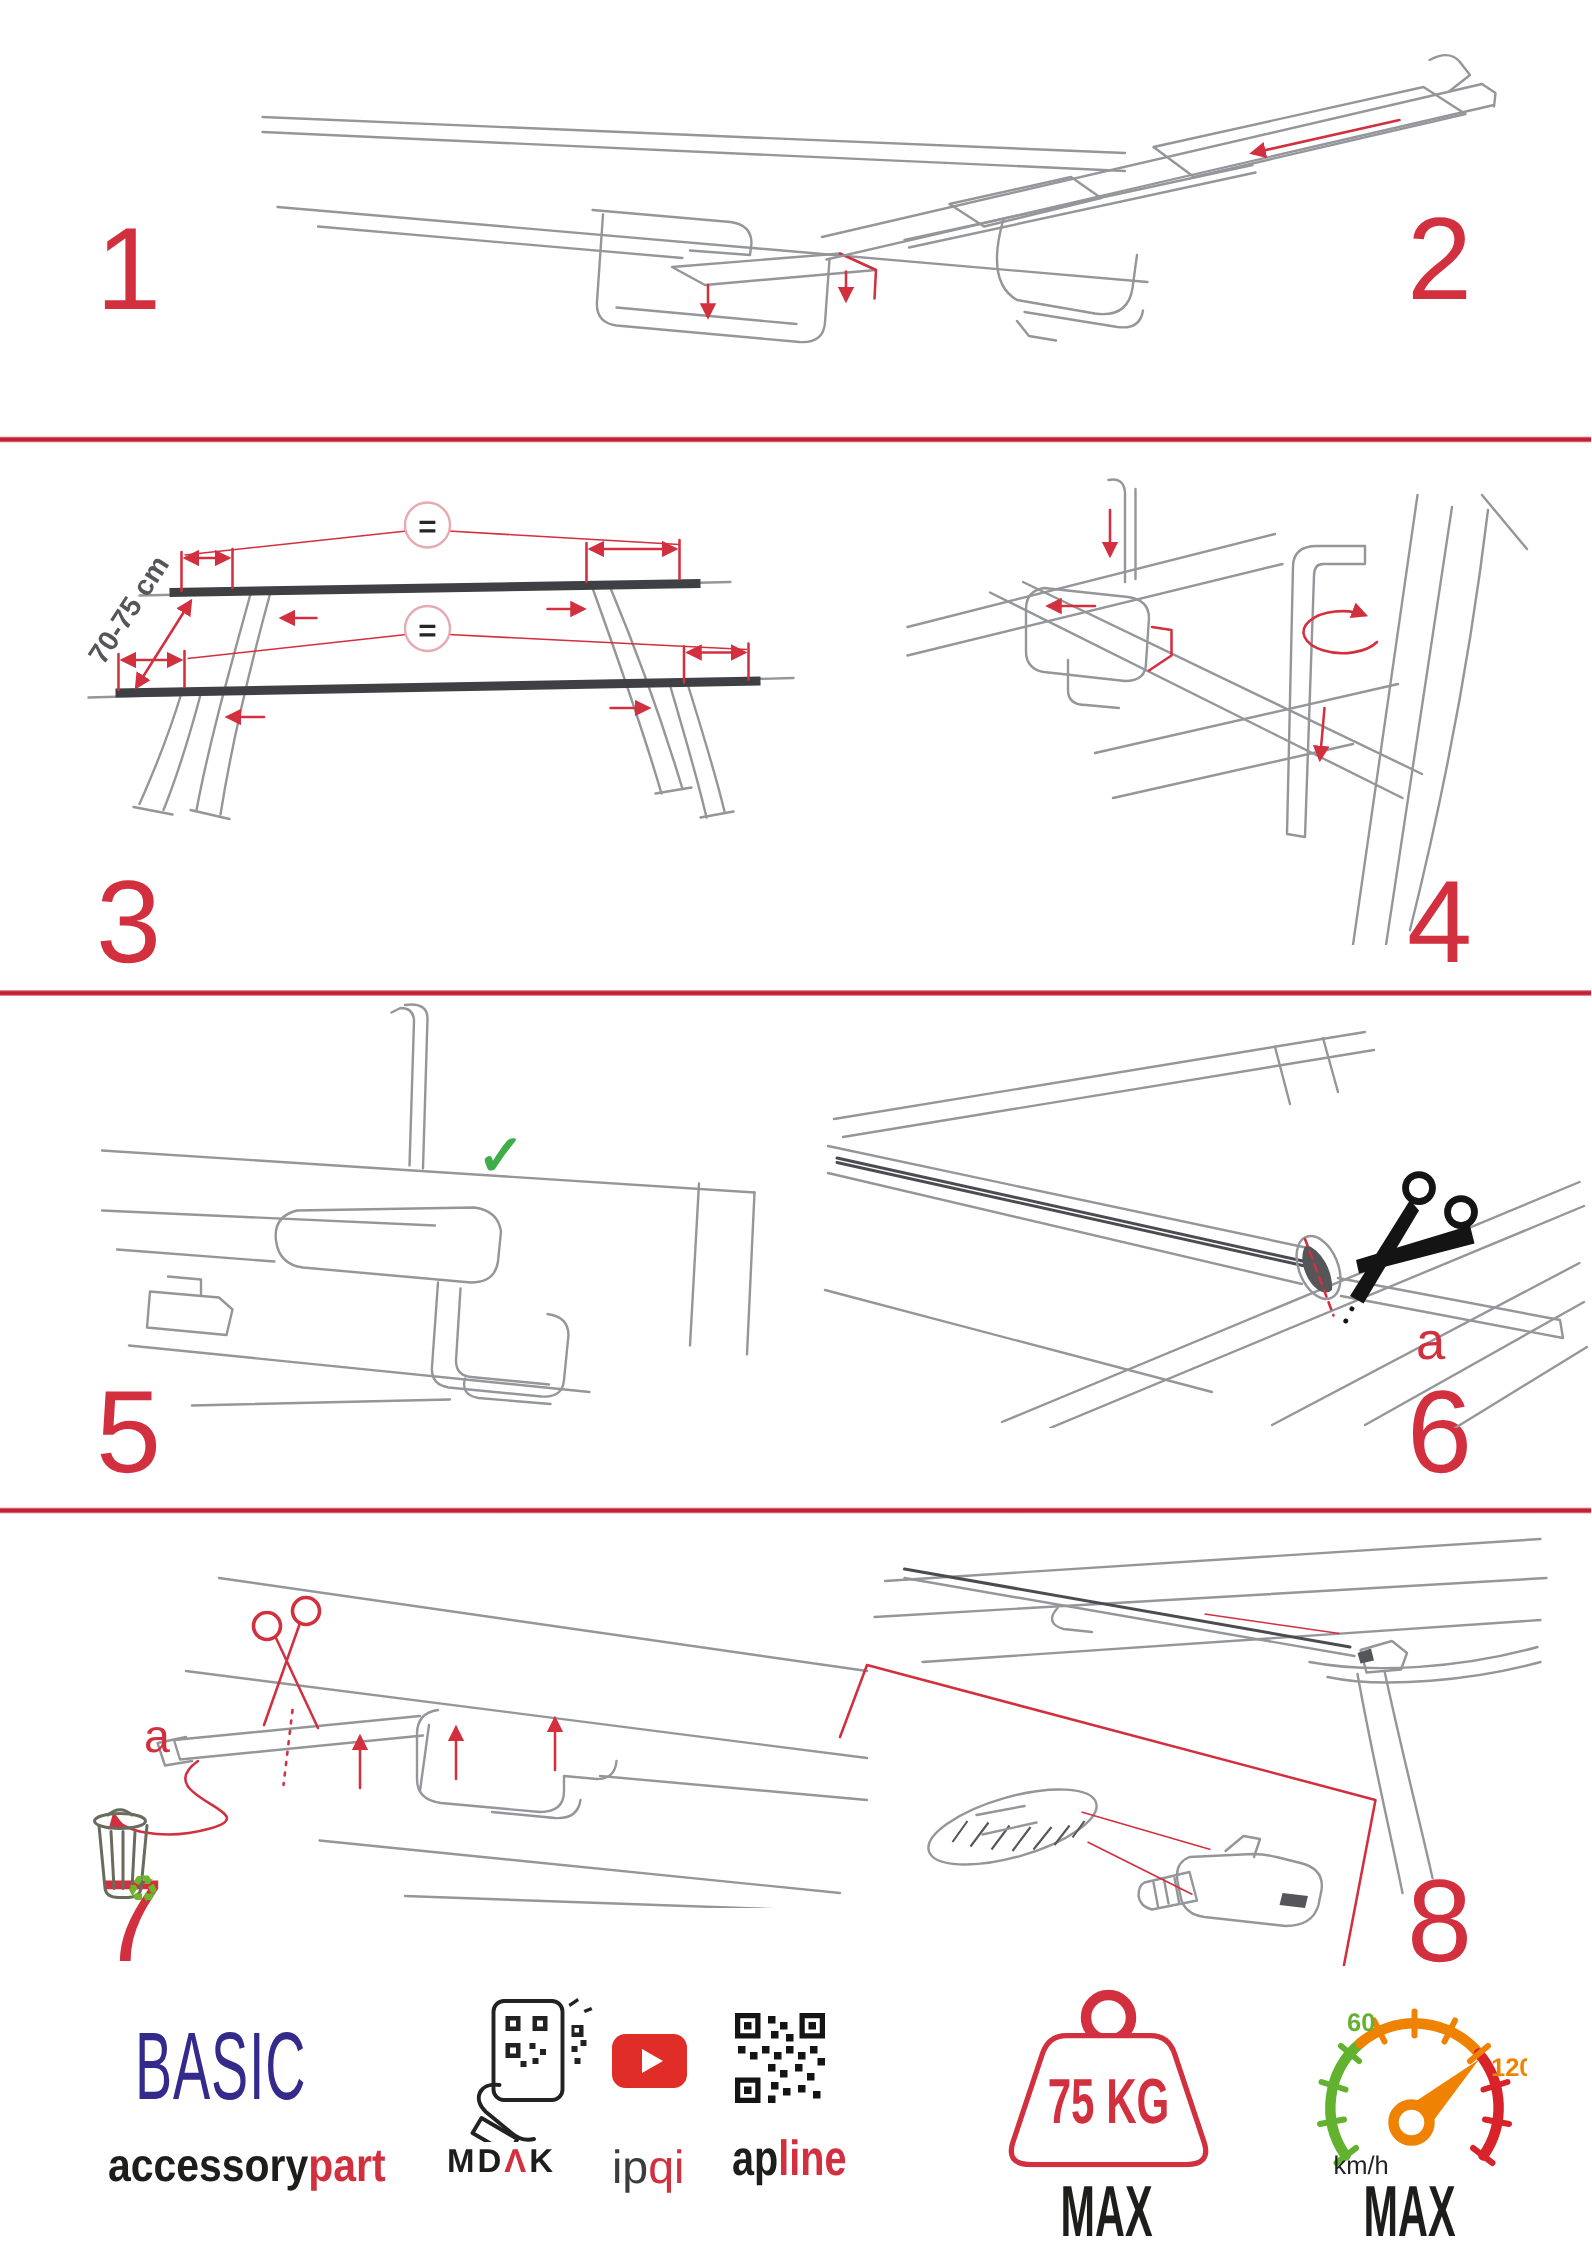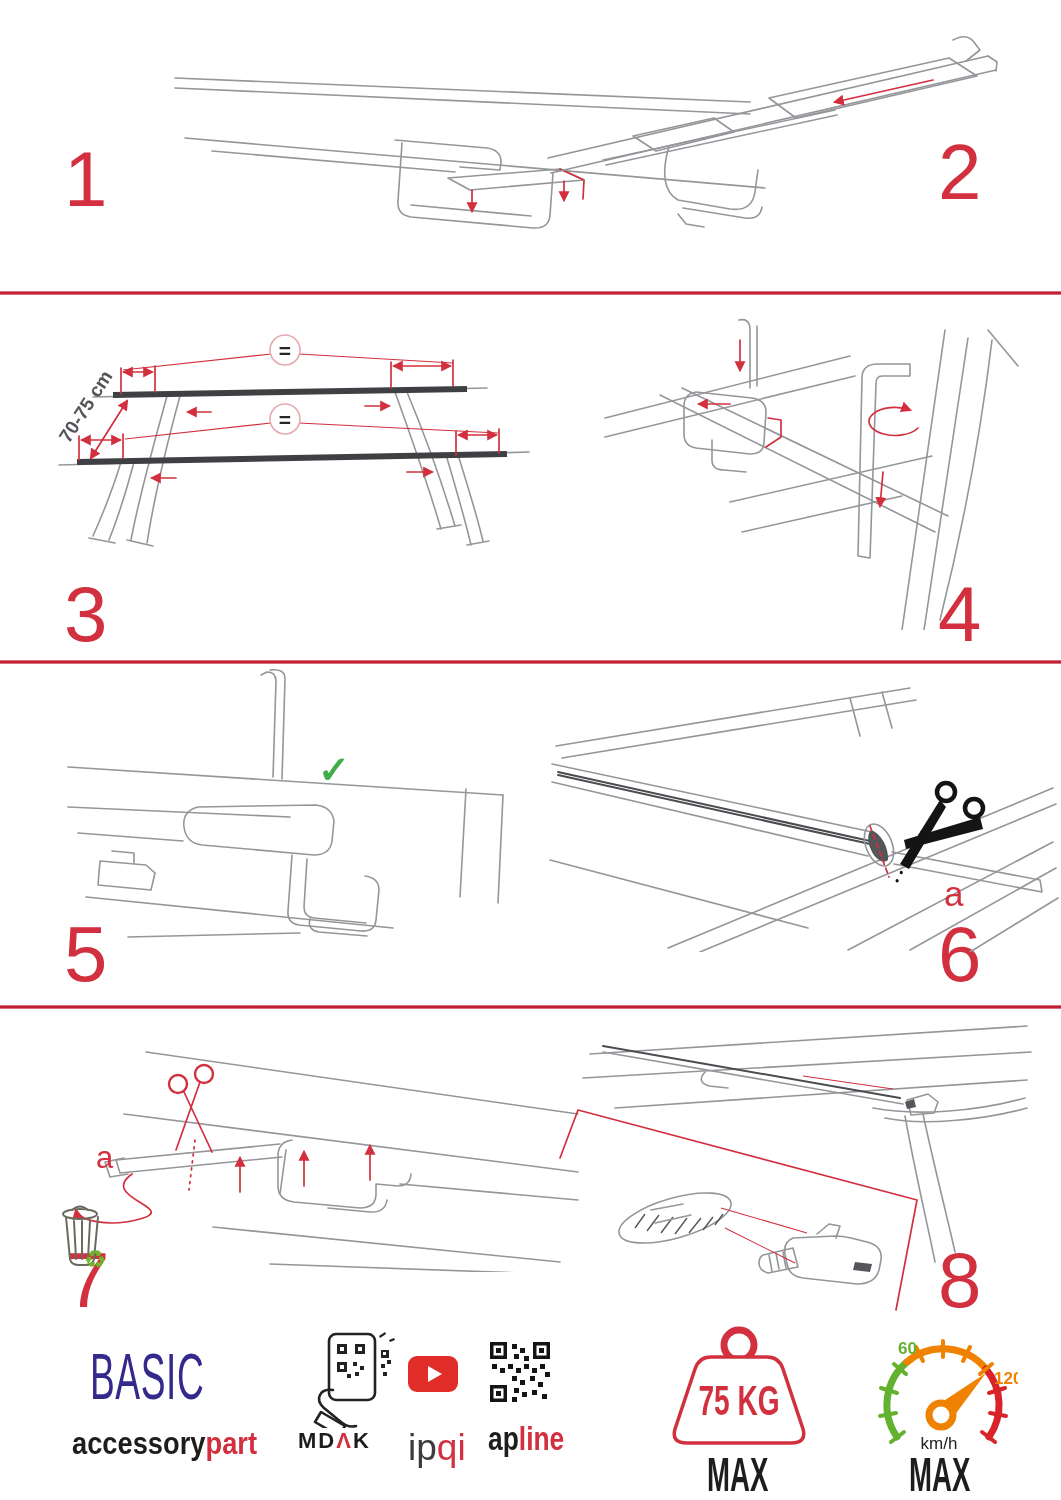--- a/index.html
+++ b/index.html
@@ -27,28 +27,28 @@
   .recycle{font-family:"Liberation Sans",sans-serif;font-size:25px;fill:var(--recycle_green);}
   
   .basic{position:absolute;left:90px;top:1345px;color:var(--basic_blue);font-size:64px;line-height:1;
          letter-spacing:1px;transform:scale(.58,1);transform-origin:left top;white-space:nowrap;}
   .brandline{position:absolute;left:72px;top:1426px;font-size:31px;font-weight:700;color:var(--ink);
          transform:scale(.88,1);transform-origin:left top;white-space:nowrap;}
   .brandline .red{color:var(--accent);}
   .mdak{position:absolute;left:298px;top:1428px;font-size:22px;font-weight:700;letter-spacing:2px;
         color:var(--ink);white-space:nowrap;}
   .mdak .red{color:var(--accent);}
-  .ipqi{position:absolute;left:408px;top:1427px;font-size:37px;color:#3c3c3e;white-space:nowrap;}
+  .ipqi{position:absolute;left:408px;top:1427px;font-size:31px;color:#3c3c3e;white-space:nowrap;}
   .ipqi .red{color:var(--accent);}
   .apline{position:absolute;left:488px;top:1420px;font-size:33px;font-weight:700;color:var(--ink);
         transform:scale(.8,1);transform-origin:left top;white-space:nowrap;}
   .apline .red{color:var(--accent);}
   .maxlbl{position:absolute;font-size:46px;font-weight:700;color:var(--ink);line-height:1;
         transform:scale(.6,1.05);transform-origin:center top;}
-  .kmh{position:absolute;left:889px;top:1434px;width:100px;text-align:center;font-size:17px;color:#222;}
+  .kmh{position:absolute;left:889px;top:1434px;width:100px;font-size:17px;color:#222;}
 </style>
 </head>
 <body>
 
 <svg width="0" height="0" style="position:absolute" aria-hidden="true">
   <defs>
     <marker id="arR" viewBox="0 0 10 10" refX="8" refY="5" markerWidth="6.5" markerHeight="6.5" orient="auto-start-reverse">
       <path d="M0,0 L10,5 L0,10 z" fill="#d2303e"></path>
     </marker>
   </defs>

